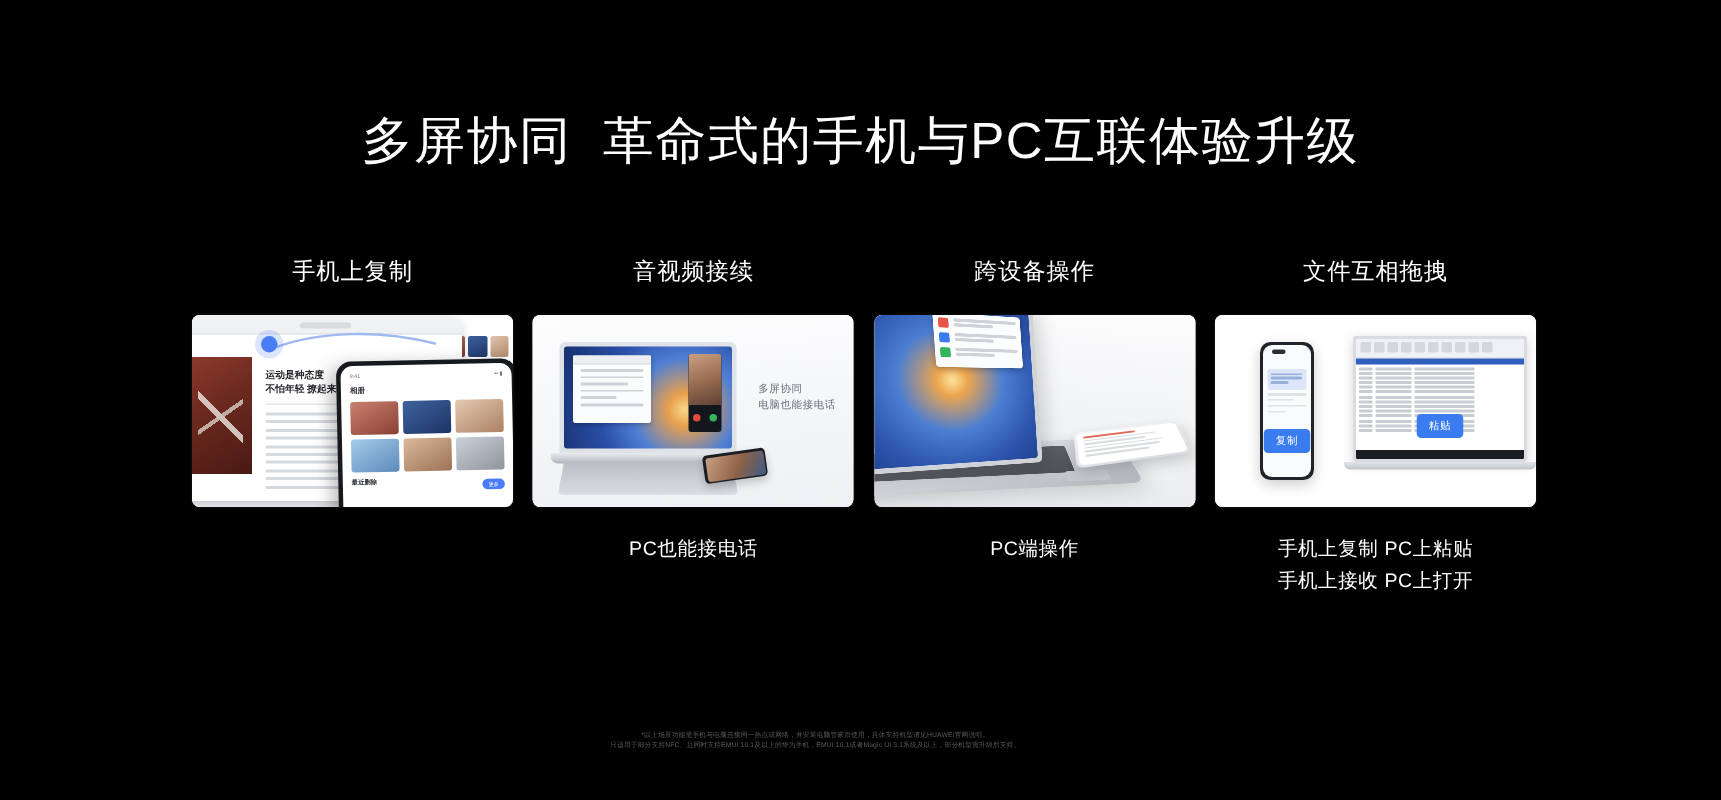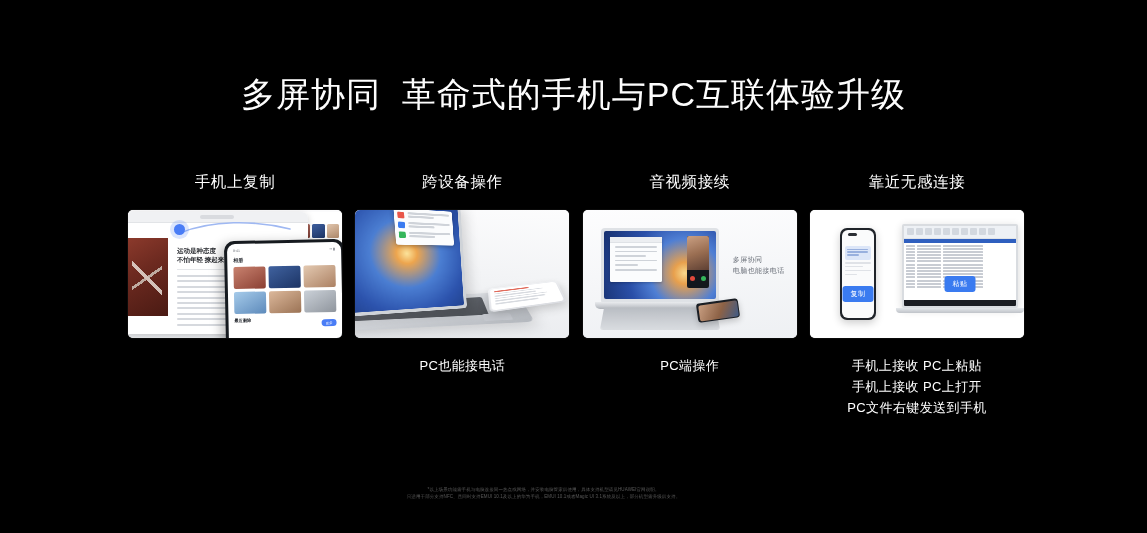--- a/index.html
+++ b/index.html
@@ -480,72 +480,20 @@
             </div>
           </div>
           <div class="p1-ph-sect">最近删除</div>
           <div class="p1-ph-btn">更多</div>
         </div>
       </div>
     </div>
   </div>
 
   <div class="column">
-    <div class="col-heading">跨设备操作</div>
-
-    <div class="panel">
-      <div class="p3-bg"></div>
-
-      <div class="p3-body">
-        <div class="p3-keys"></div>
-        <div class="p3-trackpad"></div>
-      </div>
-
-      <div class="p3-lid">
-        <div class="p3-screen">
-          <div class="p3-panel">
-            <div class="p3-row">
-              <i style="background:#e8564a;"></i>
-              <span>
-                  <b></b>
-                  <b class="s"></b>
-                </span>
-            </div>
-            <div class="p3-row">
-              <i style="background:#3a7bf0;"></i>
-              <span>
-                  <b></b>
-                  <b class="s"></b>
-                </span>
-            </div>
-            <div class="p3-row">
-              <i style="background:#35b55a;"></i>
-              <span>
-                  <b></b>
-                  <b class="s"></b>
-                </span>
-            </div>
-          </div>
-        </div>
-      </div>
-
-      <div class="p3-phone">
-        <div class="p3-phone-screen">
-          <div class="p3-pl a"></div>
-          <div class="p3-pl b"></div>
-          <div class="p3-pl c"></div>
-          <div class="p3-pl d"></div>
-          <div class="p3-pl b"></div>
-          <div class="p3-pl c"></div>
-        </div>
-      </div>
-    </div>
-  </div>
-
-  <div class="column">
     <div class="col-heading">音视频接续</div>
 
     <div class="panel">
       <div class="p2-bg"></div>
 
       <div class="p2-laptop">
         <div class="p2-lid">
           <div class="p2-screen">
             <div class="p2-win">
               <div class="p2-win-bar"></div>
@@ -574,21 +522,73 @@
       </div>
 
       <div class="p2-text">
         <div>多屏协同</div>
         <div>电脑也能接电话</div>
       </div>
     </div>
   </div>
 
   <div class="column">
-    <div class="col-heading">靠近无感连接</div>
+    <div class="col-heading">跨设备操作</div>
+
+    <div class="panel">
+      <div class="p3-bg"></div>
+
+      <div class="p3-body">
+        <div class="p3-keys"></div>
+        <div class="p3-trackpad"></div>
+      </div>
+
+      <div class="p3-lid">
+        <div class="p3-screen">
+          <div class="p3-panel">
+            <div class="p3-row">
+              <i style="background:#e8564a;"></i>
+              <span>
+                  <b></b>
+                  <b class="s"></b>
+                </span>
+            </div>
+            <div class="p3-row">
+              <i style="background:#3a7bf0;"></i>
+              <span>
+                  <b></b>
+                  <b class="s"></b>
+                </span>
+            </div>
+            <div class="p3-row">
+              <i style="background:#35b55a;"></i>
+              <span>
+                  <b></b>
+                  <b class="s"></b>
+                </span>
+            </div>
+          </div>
+        </div>
+      </div>
+
+      <div class="p3-phone">
+        <div class="p3-phone-screen">
+          <div class="p3-pl a"></div>
+          <div class="p3-pl b"></div>
+          <div class="p3-pl c"></div>
+          <div class="p3-pl d"></div>
+          <div class="p3-pl b"></div>
+          <div class="p3-pl c"></div>
+        </div>
+      </div>
+    </div>
+  </div>
+
+  <div class="column">
+    <div class="col-heading">文件互相拖拽</div>
 
     <div class="panel">
       <div class="p4-bg"></div>
 
       <div class="p4-phone">
         <div class="p4-phone-screen">
           <div class="p4-notch"></div>
           <div class="p4-bubble">
             <b></b>
             <b></b>
@@ -704,22 +704,21 @@
 <div class="captions">
   <div class="caption-col">
   </div>
   <div class="caption-col">
     <div class="caption-line">PC也能接电话</div>
   </div>
   <div class="caption-col">
     <div class="caption-line">PC端操作</div>
   </div>
   <div class="caption-col">
-    <div class="caption-line">手机上接收 PC上粘贴</div>
+    <div class="caption-line">手机上复制 PC上粘贴</div>
     <div class="caption-line">手机上接收 PC上打开</div>
-    <div class="caption-line">PC文件右键发送到手机</div>
   </div>
 </div>
 
 <div class="footnote">
   <div>*以上场景功能需手机与电脑连接同一热点或网络，并安装电脑管家后使用，具体支持机型请见HUAWEI官网说明。</div>
   <div>只适用于部分支持NFC、且同时支持EMUI 10.1及以上的华为手机，EMUI 10.1或者Magic UI 3.1系统及以上，部分机型需升级后支持。</div>
 </div>
 
 </body></html>

